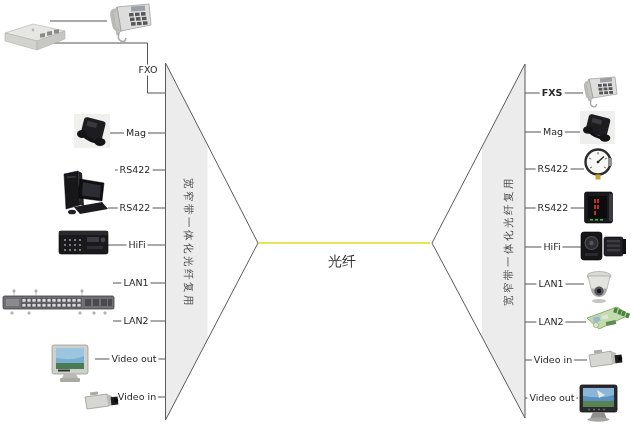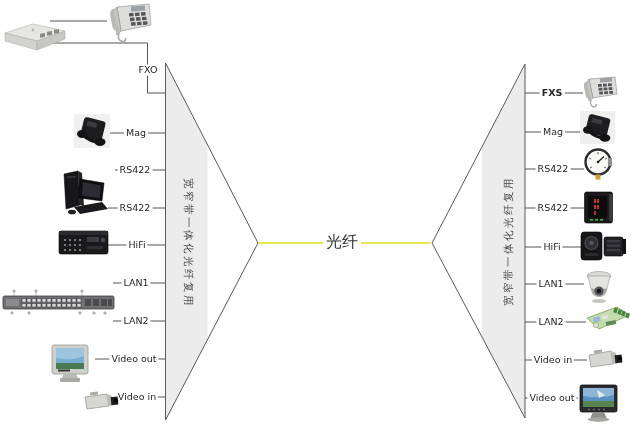--- a/index.html
+++ b/index.html
@@ -3,21 +3,21 @@
 <meta charset="utf-8">
 <style>
   html,body{margin:0;padding:0;background:#fff;}
   .stage{position:relative;width:631px;height:424px;background:#ffffff;
          font-family:"DejaVu Sans","Liberation Sans",sans-serif;overflow:hidden;}
   svg{display:block;}
   .layer{position:absolute;left:0;top:0;}
   .plabel{position:absolute;transform:translate(-50%,-50%);background:#fff;
           padding:0 2px;font-size:9.5px;color:#262626;white-space:nowrap;line-height:1.15;}
   .fiberlabel{position:absolute;transform:translate(-50%,-50%);background:#fff;
-          padding:0 3px;font-size:16px;color:#333;white-space:nowrap;}
+          padding:0 3px;font-size:14px;color:#333;white-space:nowrap;margin-top:20px;}
   .bandtext{position:absolute;width:150px;height:14px;text-align:center;
           font-size:10.5px;color:#4a4a4a;letter-spacing:2.5px;white-space:nowrap;line-height:14px;}
   .rot90{transform:rotate(90deg);}
   .rotm90{transform:rotate(-90deg);}
   .dev{position:absolute;}
 </style>
 </head>
 <body>
 
 <div class="stage">

